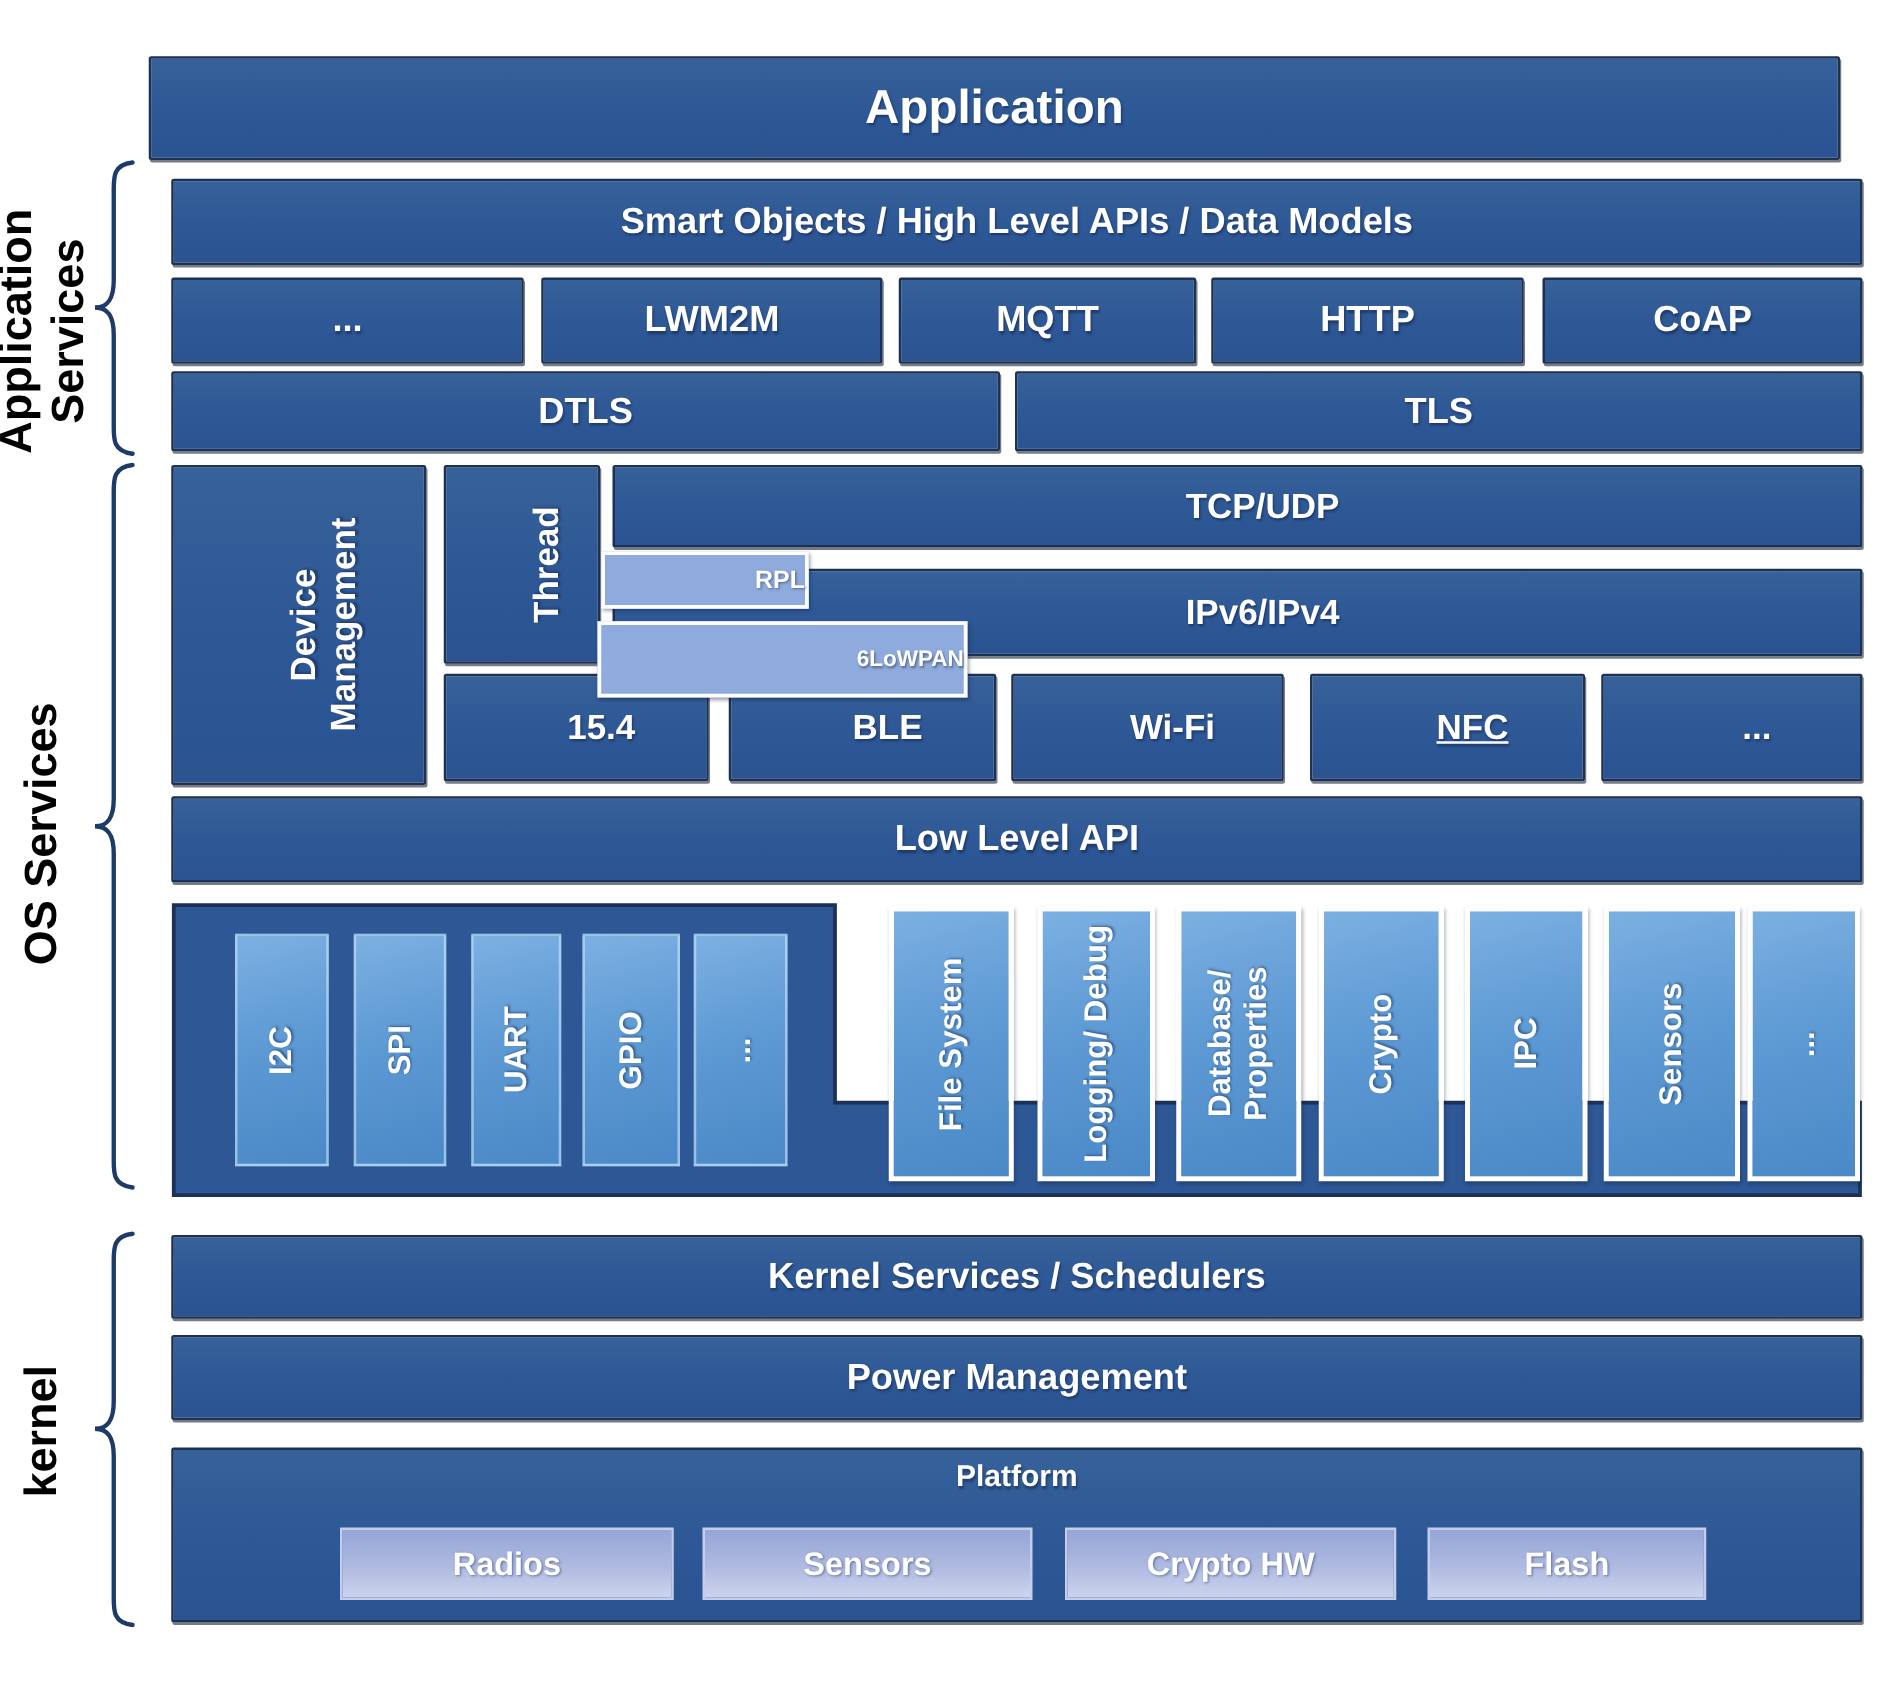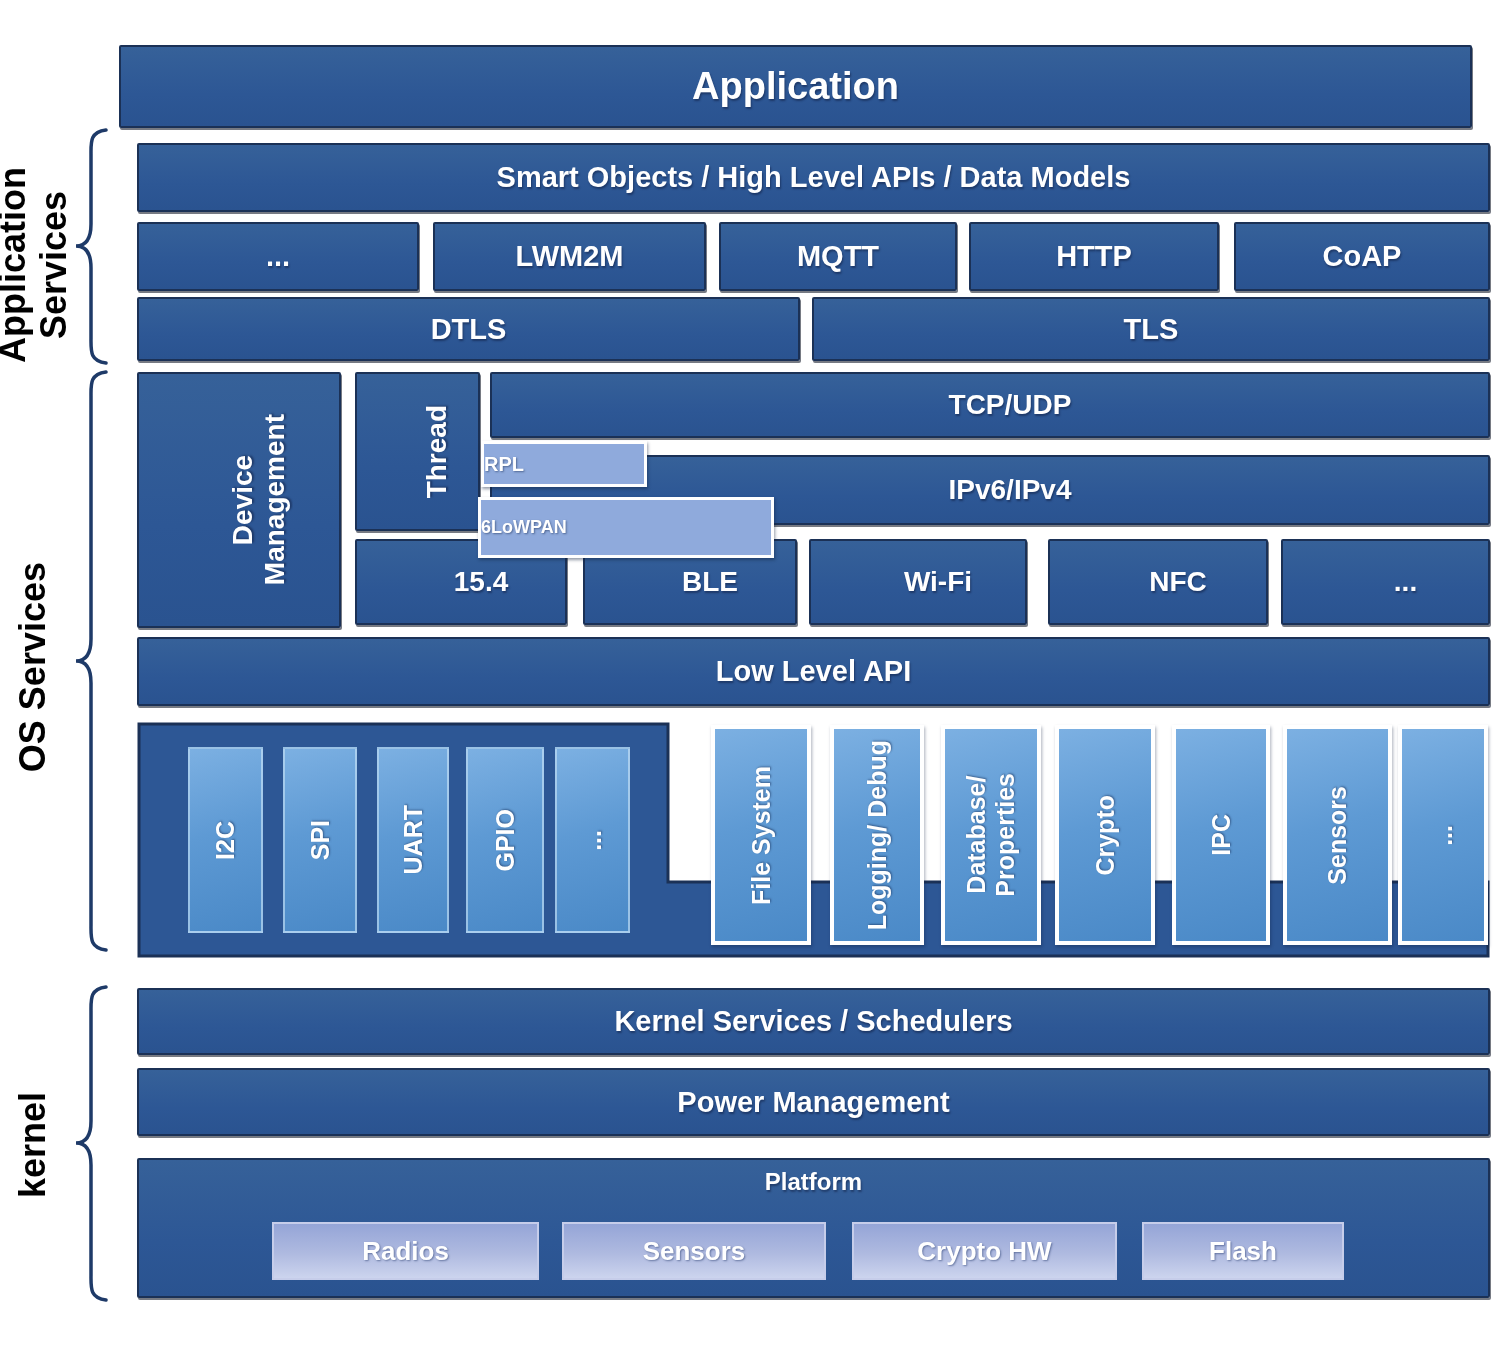--- a/index.html
+++ b/index.html
@@ -23,21 +23,21 @@
     box-sizing:border-box;
     border-radius:2px;
   }
   
   .lite{
     position:absolute;
     background:#8faadc;
     border:3px solid #ffffff;
     box-shadow:1px 2px 3px rgba(15,30,60,.45);
     color:#ffffff;
-    display:flex;align-items:center;justify-content:flex-start;
+    display:flex;align-items:center;justify-content:flex-end;
     font-weight:bold;
     text-shadow:1px 1px 2px rgba(20,40,80,.5);
     box-sizing:border-box;
     z-index:5;
   }
   
   .vblk{
     position:absolute;
     background:linear-gradient(165deg,#7cb0e2 0%,#5e9ad4 45%,#4a89c7 100%);
     color:#ffffff;
@@ -165,21 +165,21 @@
   </div>
   <div class="blk f28" style="left:355px;top:539px;width:212px;height:86px;">
     <span>15.4</span>
   </div>
   <div class="blk f28" style="left:583px;top:539px;width:214px;height:86px;">
     <span>BLE</span>
   </div>
   <div class="blk f28" style="left:809px;top:539px;width:218px;height:86px;">
     <span>Wi-Fi</span>
   </div>
-  <div class="blk f28" style="left:1048px;top:539px;width:220px;height:86px;">
+  <div class="blk f28" style="left:1048px;top:539px;width:220px;height:86px;text-decoration:underline;">
     <span>NFC</span>
   </div>
   <div class="blk f28" style="left:1281px;top:539px;width:209px;height:86px;">
     <span>...</span>
   </div>
 
   <div class="blk f29" style="left:137px;top:637px;width:1353px;height:69px;">
     <span>Low Level API</span>
   </div>
 
@@ -239,18 +239,18 @@
     <div class="f24" style="position:absolute;left:0;top:8px;width:100%;text-align:center;">Platform</div>
     <div class="chip" style="left:133px;top:62px;width:267px;height:58px;">
       <span>Radios</span>
     </div>
     <div class="chip" style="left:423px;top:62px;width:264px;height:58px;">
       <span>Sensors</span>
     </div>
     <div class="chip" style="left:713px;top:62px;width:265px;height:58px;">
       <span>Crypto HW</span>
     </div>
-    <div class="chip" style="left:1003px;top:62px;width:202px;height:58px;">
+    <div class="chip" style="left:1003px;top:62px;width:223px;height:58px;">
       <span>Flash</span>
     </div>
   </div>
 
 </div>
 
 </body></html>

